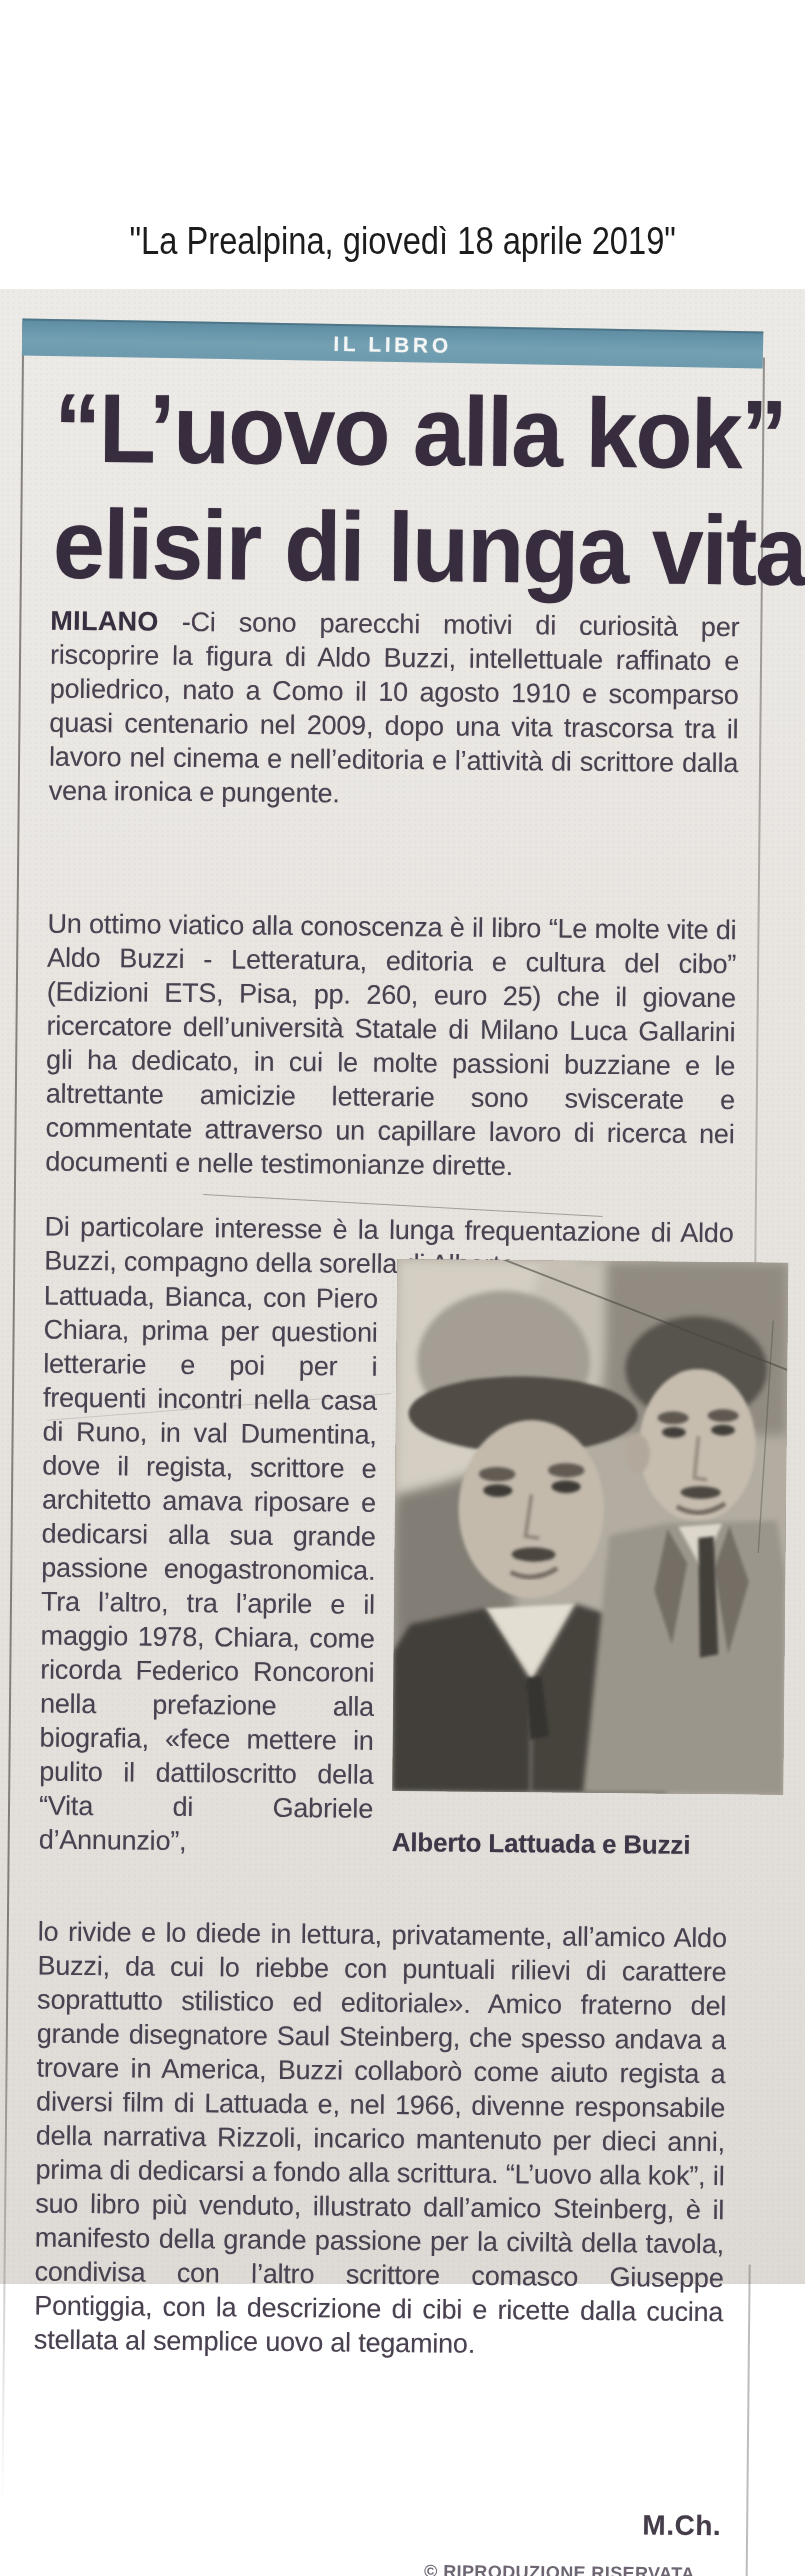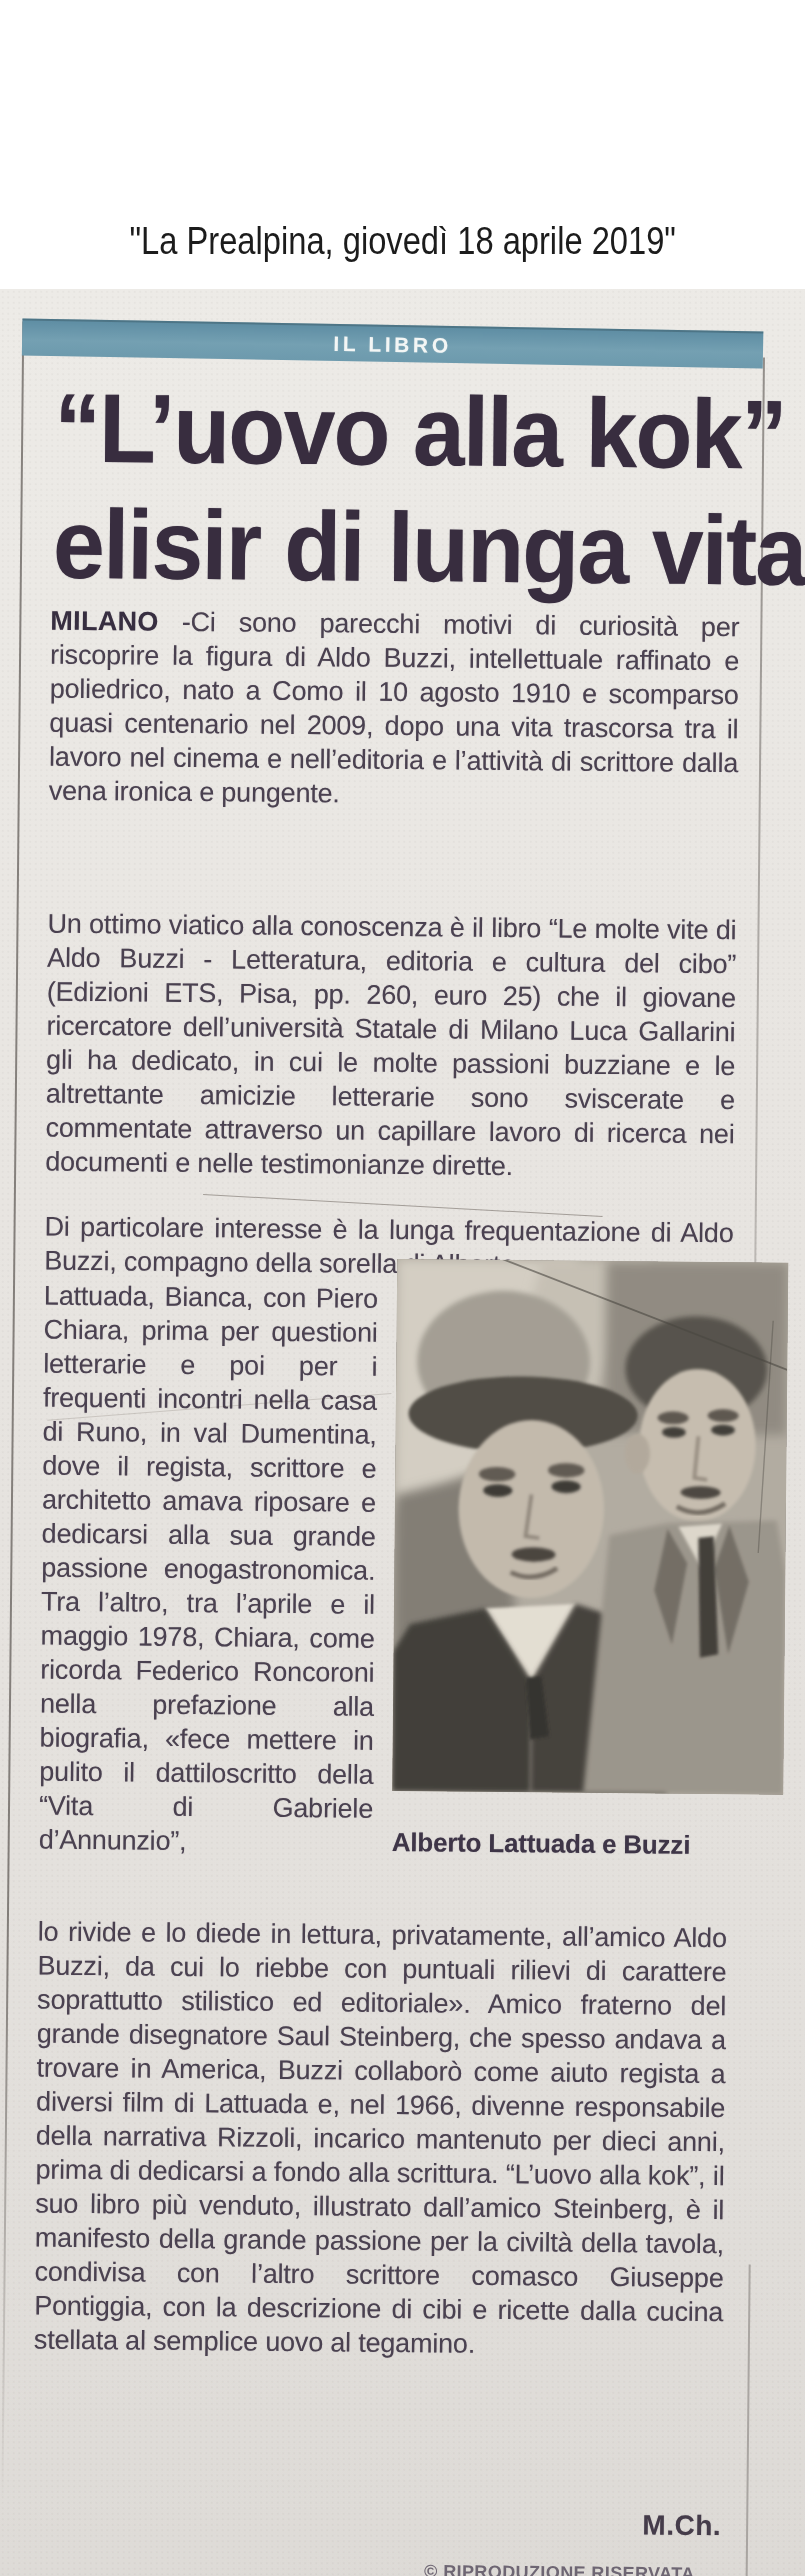--- a/index.html
+++ b/index.html
@@ -5,21 +5,21 @@
   html,body{margin:0;padding:0;background:#ffffff;}
   .page{position:relative;width:805px;height:2576px;background:#ffffff;overflow:hidden;
         font-family:"Liberation Sans",sans-serif;}
 
   
   .page-title{position:absolute;top:220px;left:0;width:805px;text-align:center;
               font-size:38px;font-weight:400;color:#1c1c1c;white-space:nowrap;}
   .page-title .squeeze{display:inline-block;transform:scaleX(.86);transform-origin:center;}
 
   
-  .scan{position:absolute;top:289px;left:0;width:805px;height:2287px;
+  .scan{position:absolute;top:289px;left:0;width:805px;height:1995px;
         background:linear-gradient(172deg,#edebe7 0%,#e8e5e1 38%,#e3e0dc 72%,#dddad6 100%);}
   .scan::before{content:"";position:absolute;inset:0;pointer-events:none;
         background-image:radial-gradient(rgba(110,100,95,.055) 0.9px,transparent 1.2px);
         background-size:5.5px 5.5px;}
   .article{position:absolute;inset:0;transform:rotate(.55deg);transform-origin:400px 273px;}
 
   .border-left{position:absolute;left:20px;top:36px;width:1.8px;height:2181px;
                background:linear-gradient(180deg,rgba(72,66,62,.62) 0 75%,rgba(72,66,62,0));}
   .border-right{position:absolute;left:761px;top:65px;width:1.8px;height:1190px;
                background:linear-gradient(180deg,rgba(72,66,62,.55),rgba(72,66,62,.18));}

